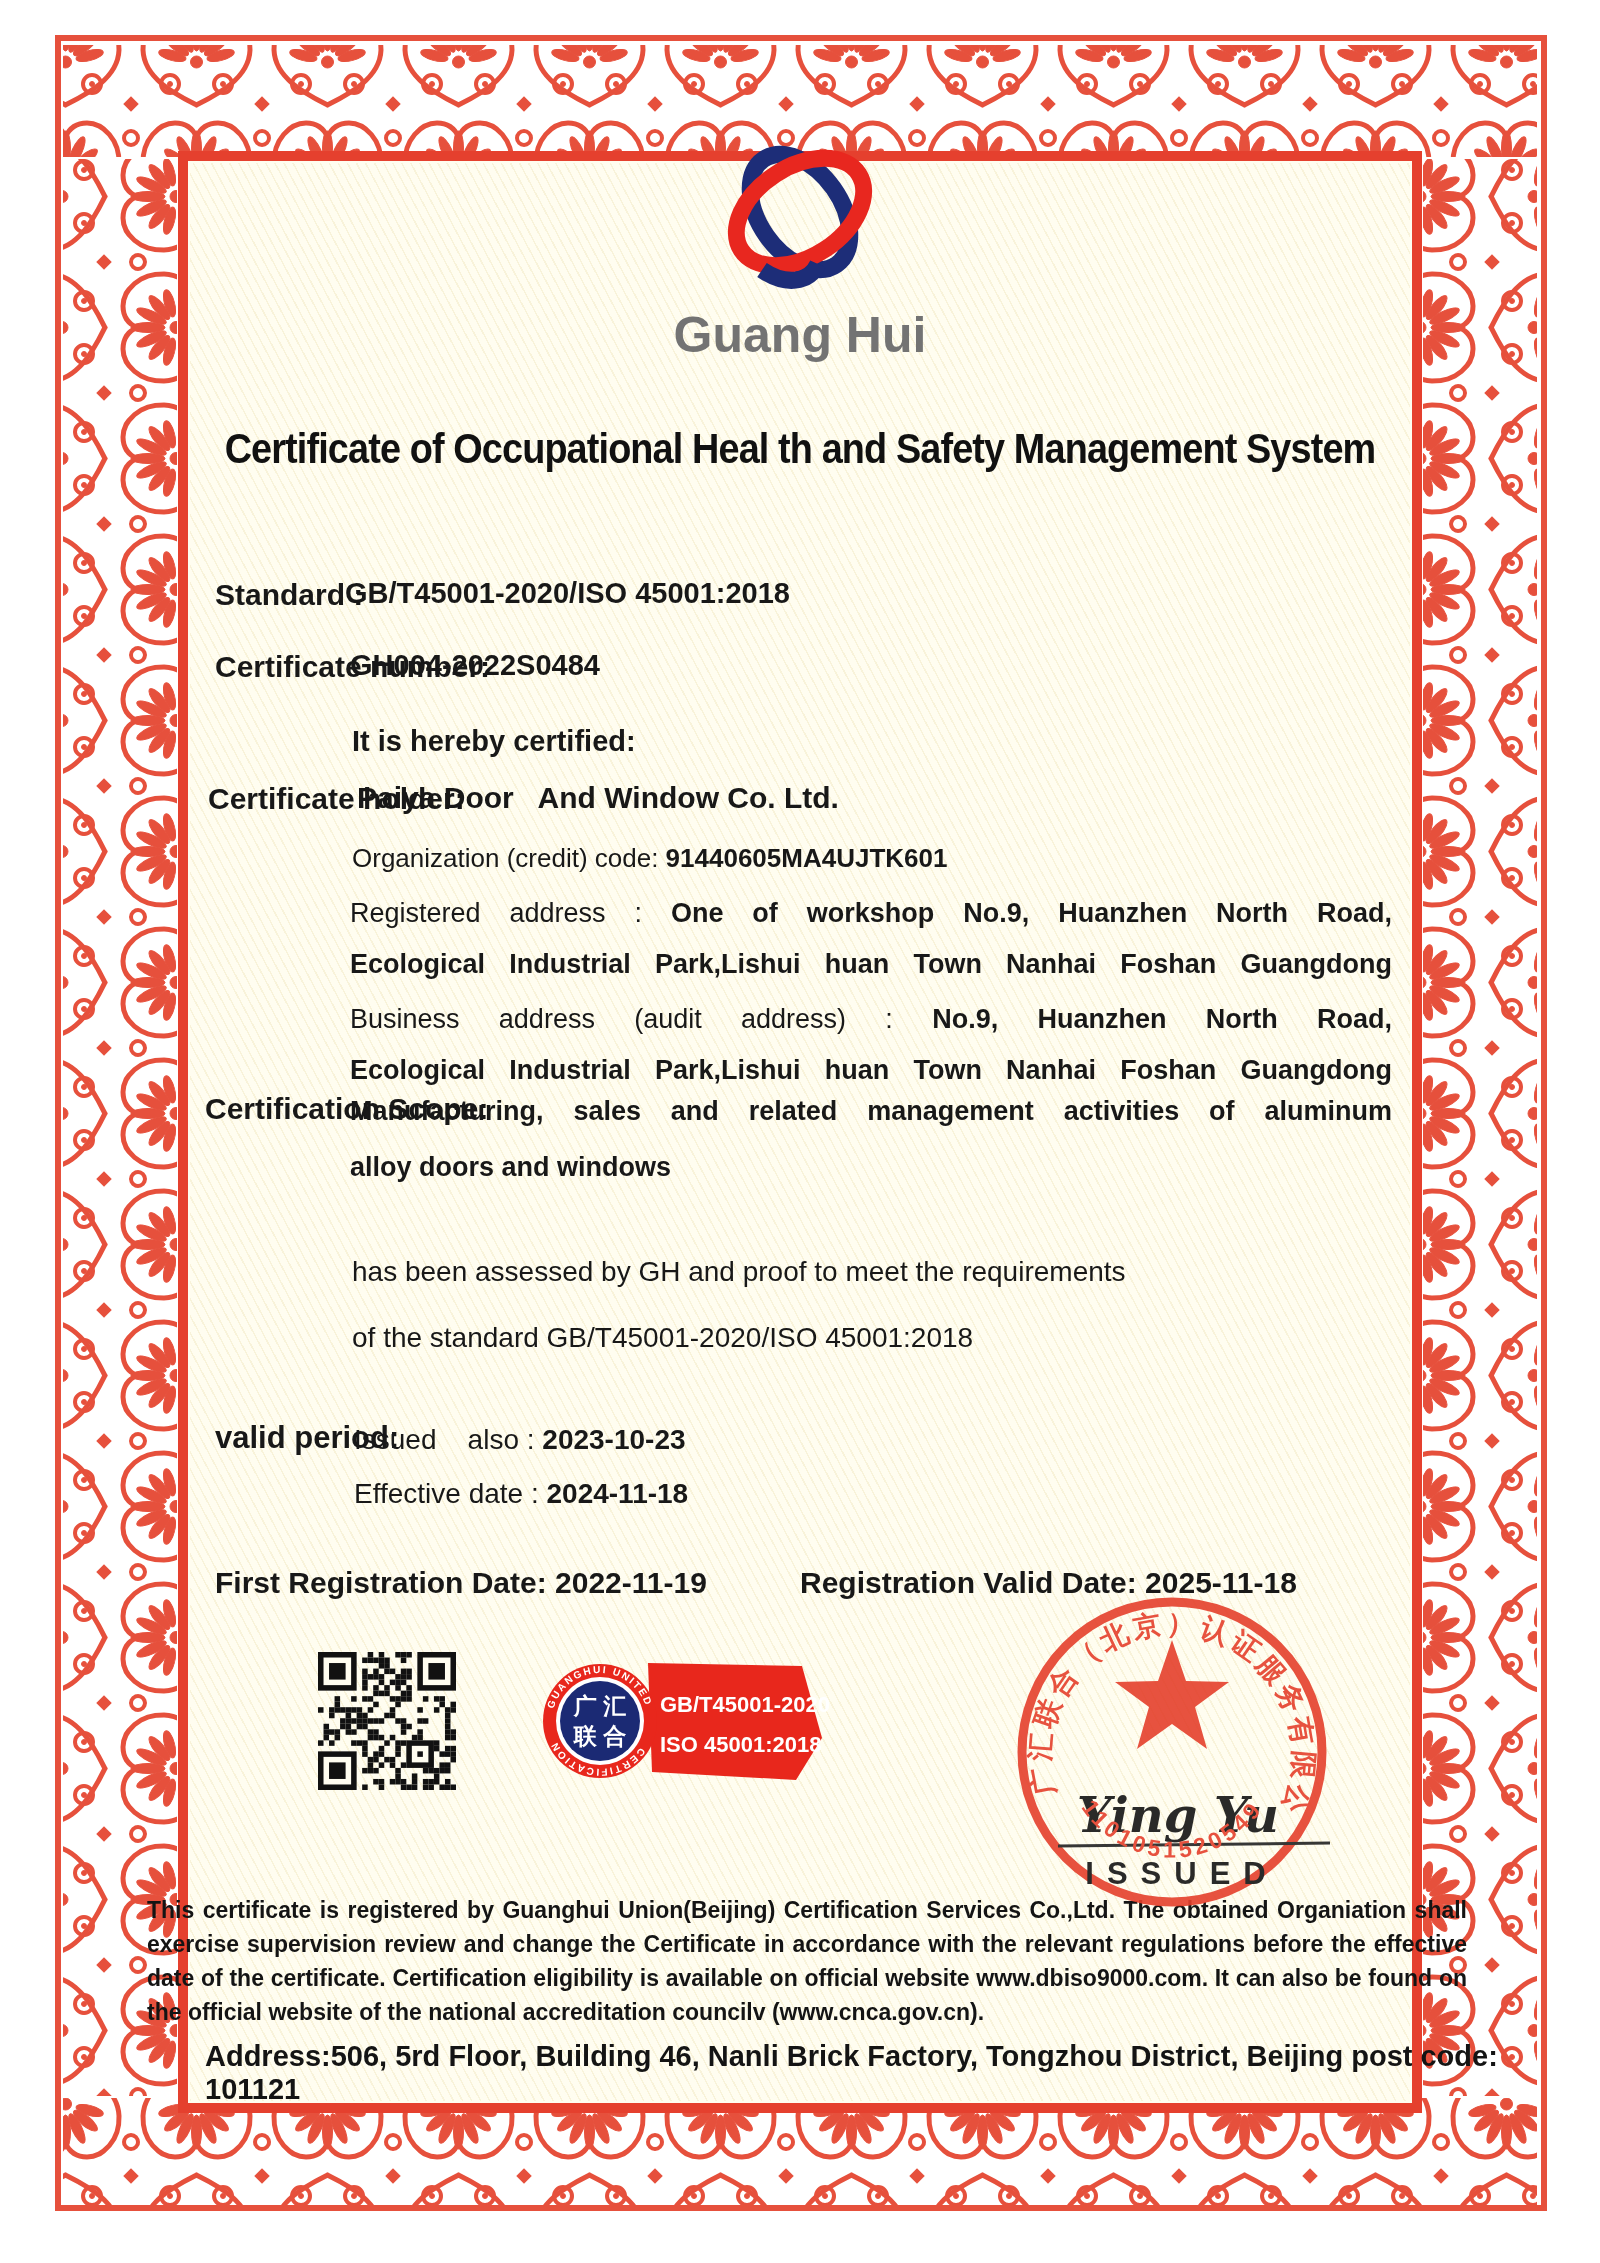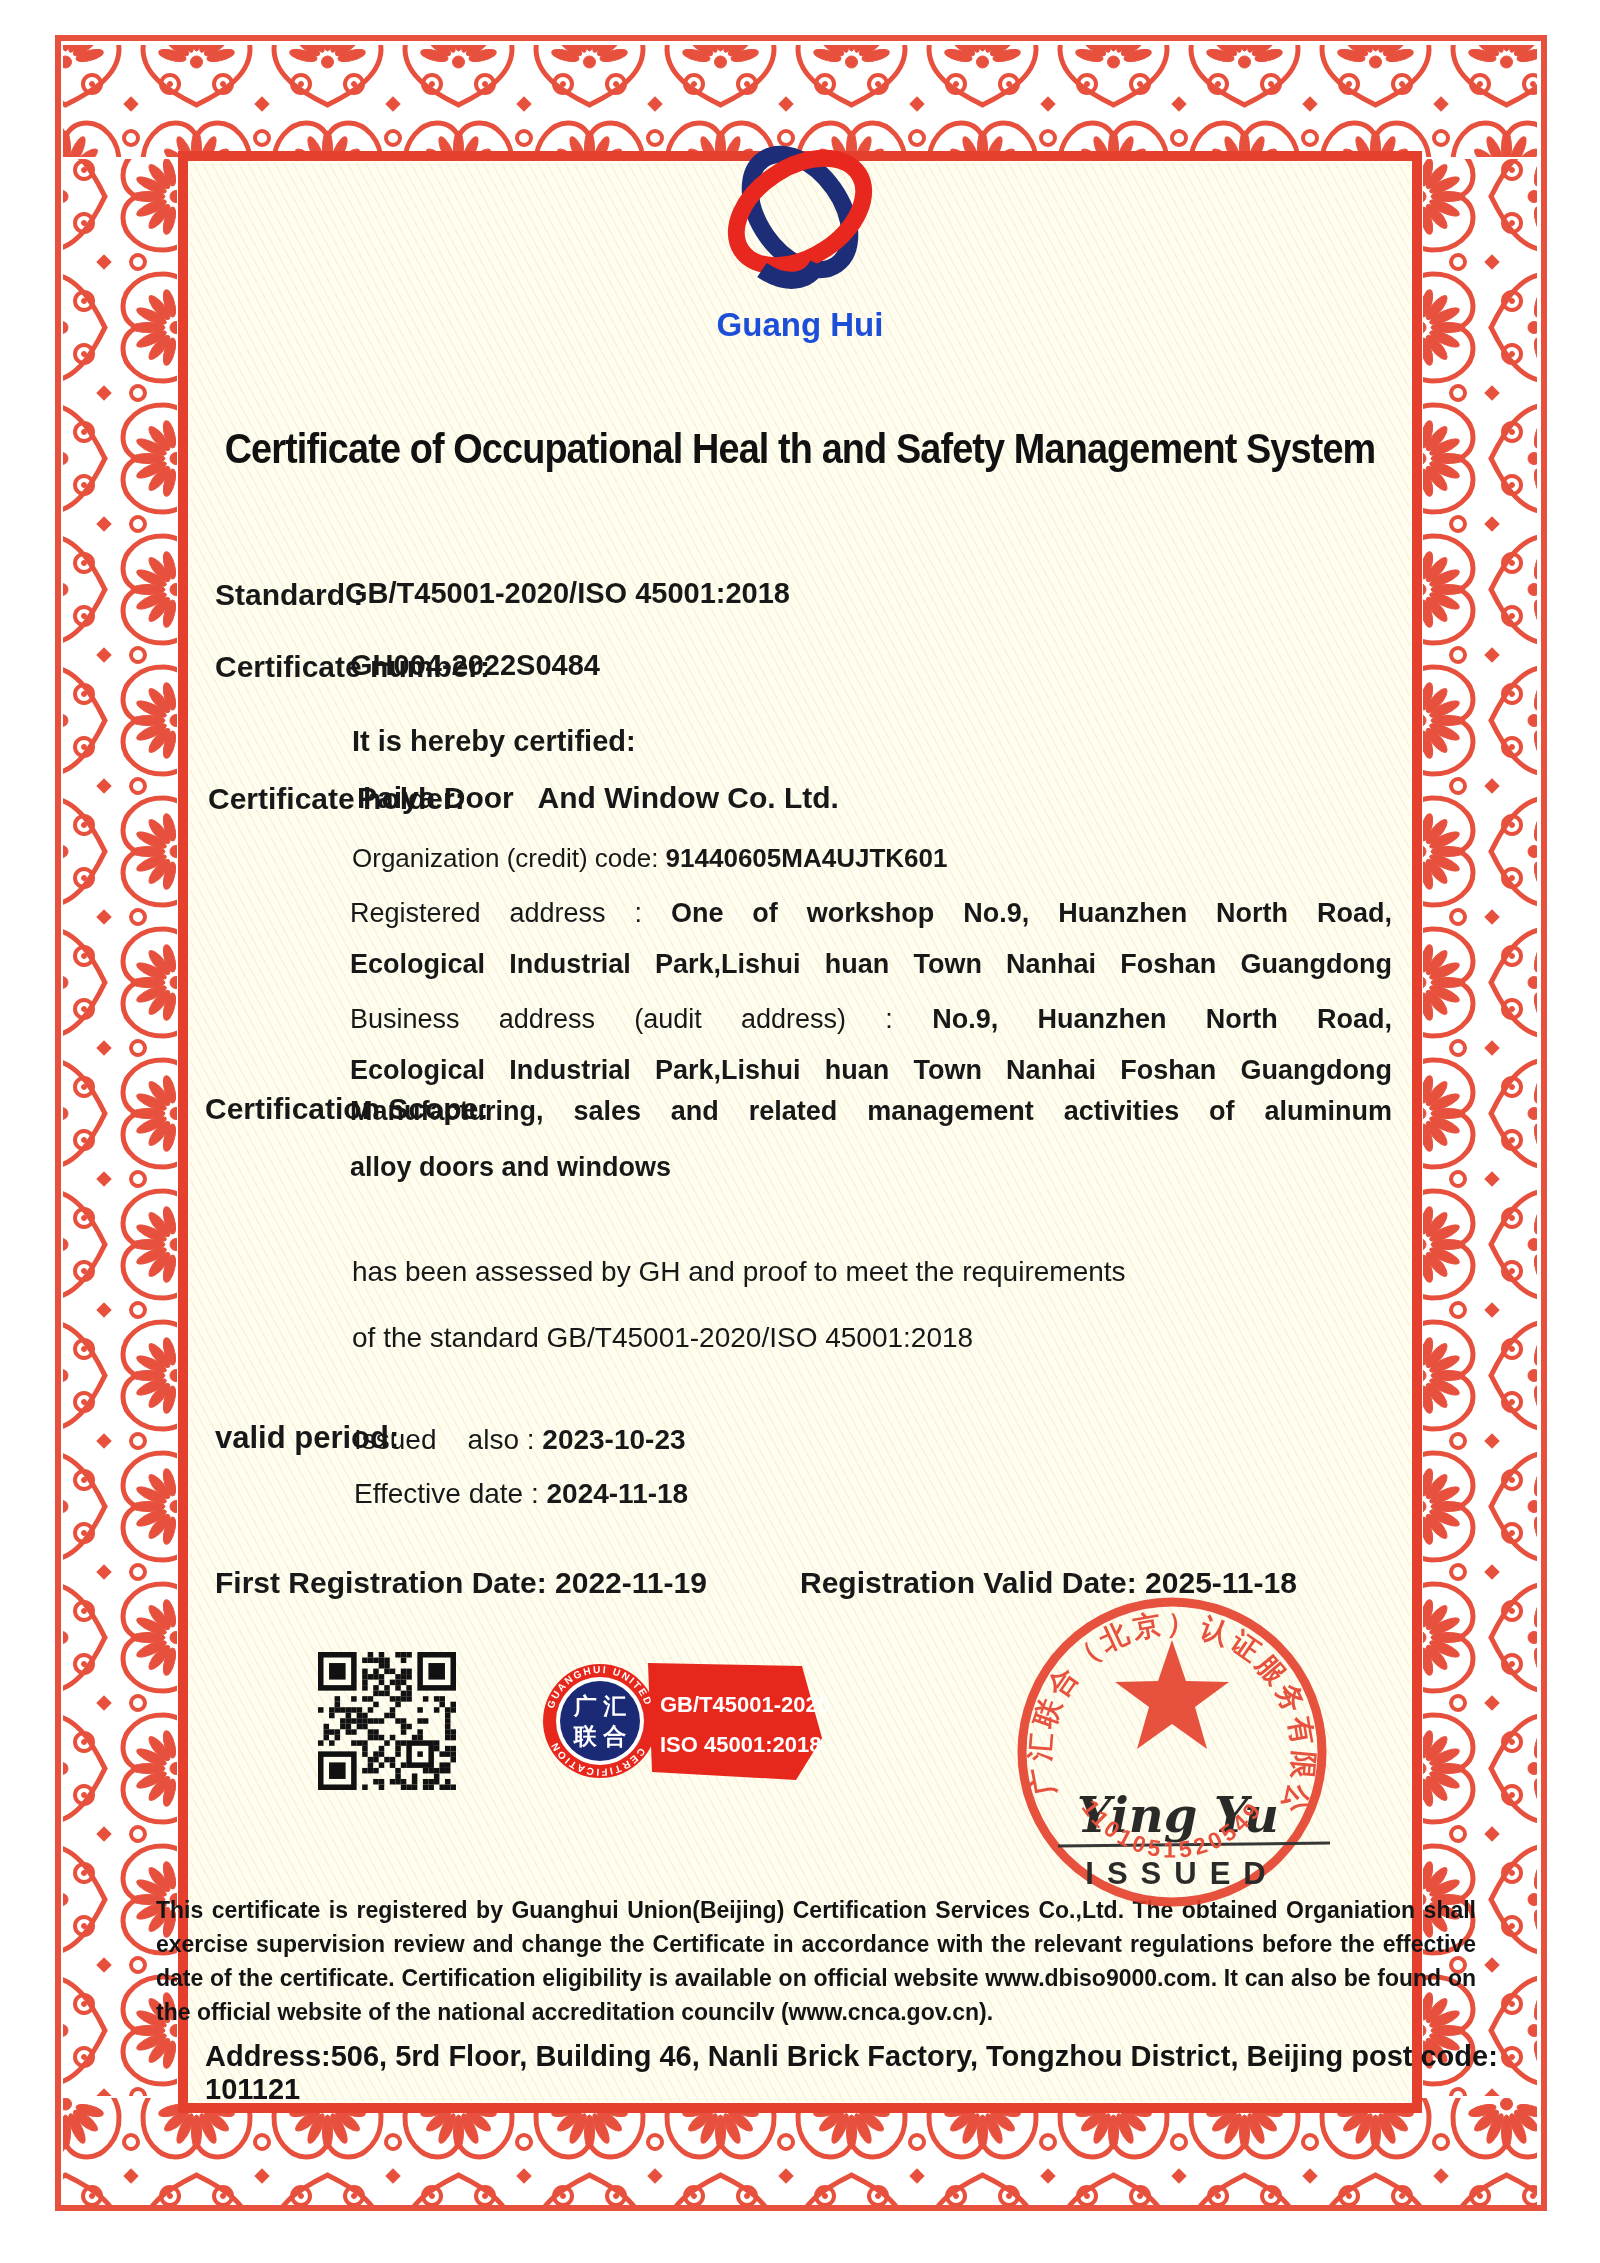--- a/index.html
+++ b/index.html
@@ -4,34 +4,34 @@
 <style>
   html,body{margin:0;padding:0;}
   body{width:1600px;height:2263px;position:relative;background:#ffffff;
        font-family:"Liberation Sans",sans-serif;color:#181818;overflow:hidden;}
   .abs{position:absolute;}
   #border-svg{left:0;top:0;z-index:0;}
   .paper{left:190px;top:163px;width:1220px;height:1938px;z-index:1;
     background:repeating-linear-gradient(62deg,rgba(222,202,128,.20) 0 1.5px,rgba(255,255,255,0) 1.5px 8px),#fffdf0;}
   .z2{z-index:2;}
   #overlay-svg{left:0;top:0;z-index:3;pointer-events:none;}
-  .wordmark{top:306px;left:50%;transform:translateX(-50%);font-size:33px;font-weight:700;color:#1d4ed8;}
+  .wordmark{top:306px;left:50%;transform:translateX(-50%);font-size:50px;font-weight:700;color:#737373;}
   .title{top:424px;left:50%;transform:translateX(-50%) scaleX(.88);transform-origin:center;
     white-space:nowrap;font-size:43px;font-weight:700;letter-spacing:-1px;color:#111;}
   .lbl{font-weight:700;font-size:30px;}
   .val{font-weight:700;font-size:29px;}
   .pre{white-space:pre-wrap;}
   .plain{font-weight:400;}
   .blk{width:1042px;font-size:27px;}
   .blk .jline{text-align:justify;text-align-last:justify;line-height:30px;}
   .blk .l2{margin-top:21px;}
   .blk .left{text-align:left;text-align-last:left;}
   .bold{font-weight:700;}
   .mid{font-size:28px;font-weight:400;}
-  .footer-par{width:1320px;font-size:23px;font-weight:700;line-height:34px;text-align:justify;color:#141414;margin-left:9px;}
+  .footer-par{width:1320px;font-size:23px;font-weight:700;line-height:34px;text-align:justify;color:#141414;}
   .footer-addr{font-size:29px;font-weight:700;color:#141414;}
   svg text{font-family:"Liberation Sans",sans-serif;}
   .sig{font-family:"DejaVu Serif",serif;font-style:italic;font-weight:700;}
 </style>
 </head>
 <body>
 
 <svg id="border-svg" class="abs" width="1600" height="2263" viewBox="0 0 1600 2263">
   <defs>
     <g id="pal" stroke="#e6503c" fill="#e6503c">

